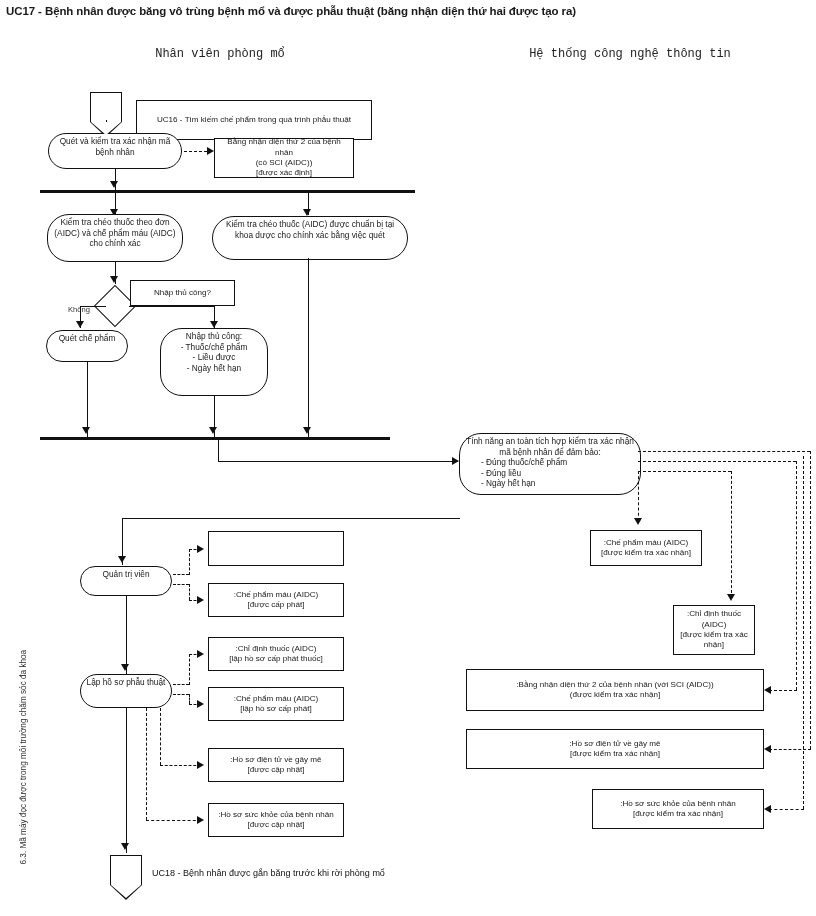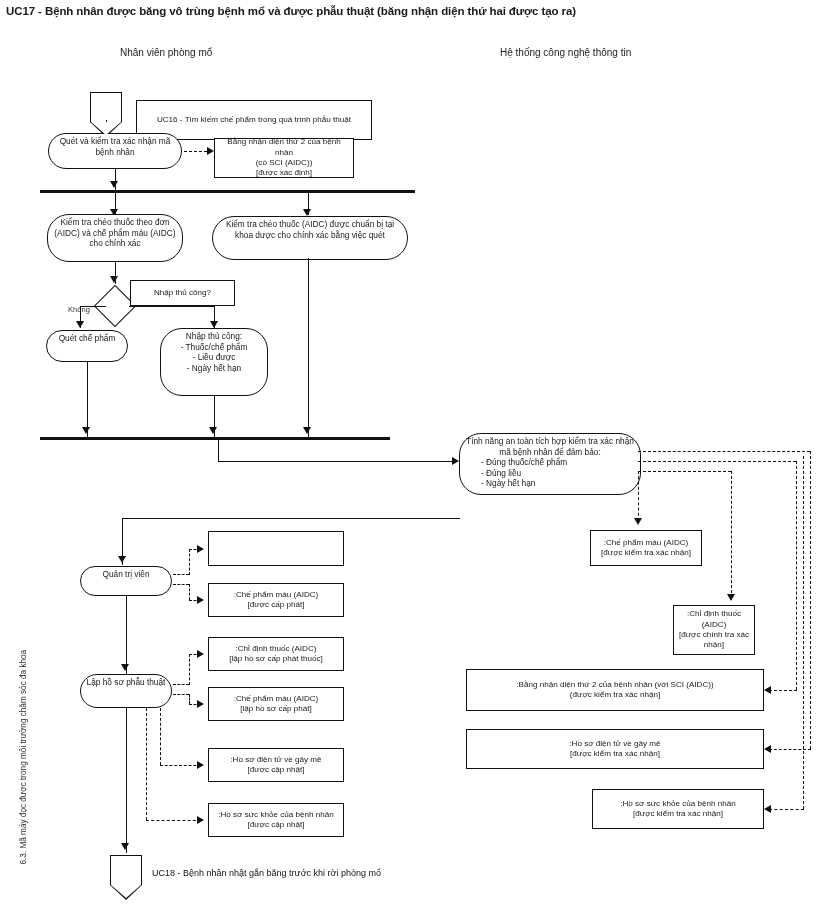--- a/index.html
+++ b/index.html
@@ -14,21 +14,21 @@
 
   
   #page-title{
     left:6px;top:4px;width:790px;
     font-size:11.5px;font-weight:bold;letter-spacing:-0.1px;
     line-height:14px;
   }
 
   
   .lane-head{
-    font-size:10px;color:#222;text-align:left;
+    font-size:12px;color:#222;text-align:center;font-family:Liberation Mono, monospace;
   }
   #lane-left{left:120px;top:47px;width:200px;}
   #lane-right{left:500px;top:47px;width:260px;}
 
   
   #side-caption{
     left:-92px;top:745px;width:230px;
     transform:rotate(-90deg);transform-origin:center center;
     font-size:8.2px;color:#2b2b2b;letter-spacing:0px;white-space:nowrap;
   }
@@ -222,21 +222,21 @@
   <div class="abs arrow-d" style="left:121px;top:664px;"></div>
 
   <div class="abs act" style="left:80px;top:674px;width:92px;height:34px;">
     <span class="lines">Lập hồ sơ phẫu thuật</span>
   </div>
 
   <div class="abs vline" style="left:125.5px;top:708px;height:145px;"></div>
   <div class="abs arrow-d" style="left:121px;top:843px;"></div>
 
   <div class="term" style="left:110px;top:855px;"></div>
-  <div class="abs end-label" style="left:152px;top:868px;width:320px;">UC18 - Bệnh nhân nhật gắn băng trước khi rời phòng mổ</div>
+  <div class="abs end-label" style="left:152px;top:868px;width:320px;">UC18 - Bệnh nhân được gắn băng trước khi rời phòng mổ</div>
 
   <div class="abs obj" style="left:208px;top:531px;width:136px;height:35px;">
     <span class="lines">
       <span class="ln"></span>
     </span>
   </div>
 
   <div class="abs obj" style="left:208px;top:583px;width:136px;height:34px;">
     <span class="lines">
       <span class="ln">:Chế phẩm máu (AIDC)</span>
@@ -304,21 +304,21 @@
     <span class="lines">
       <span class="ln">:Chế phẩm máu (AIDC)</span>
       <span class="ln">[được kiểm tra xác nhận]</span>
     </span>
   </div>
 
   <div class="abs obj" style="left:673px;top:605px;width:82px;height:50px;">
     <span class="lines">
       <span class="ln">:Chỉ định thuốc</span>
       <span class="ln">(AIDC)</span>
-      <span class="ln">[được chính tra xác</span>
+      <span class="ln">[được kiểm tra xác</span>
       <span class="ln">nhận]</span>
     </span>
   </div>
 
   <div class="abs obj" style="left:466px;top:669px;width:298px;height:42px;">
     <span class="lines">
       <span class="ln">:Bằng nhận diện thứ 2 của bệnh nhân (với SCI (AIDC))</span>
       <span class="ln">(được kiểm tra xác nhận]</span>
     </span>
   </div>

